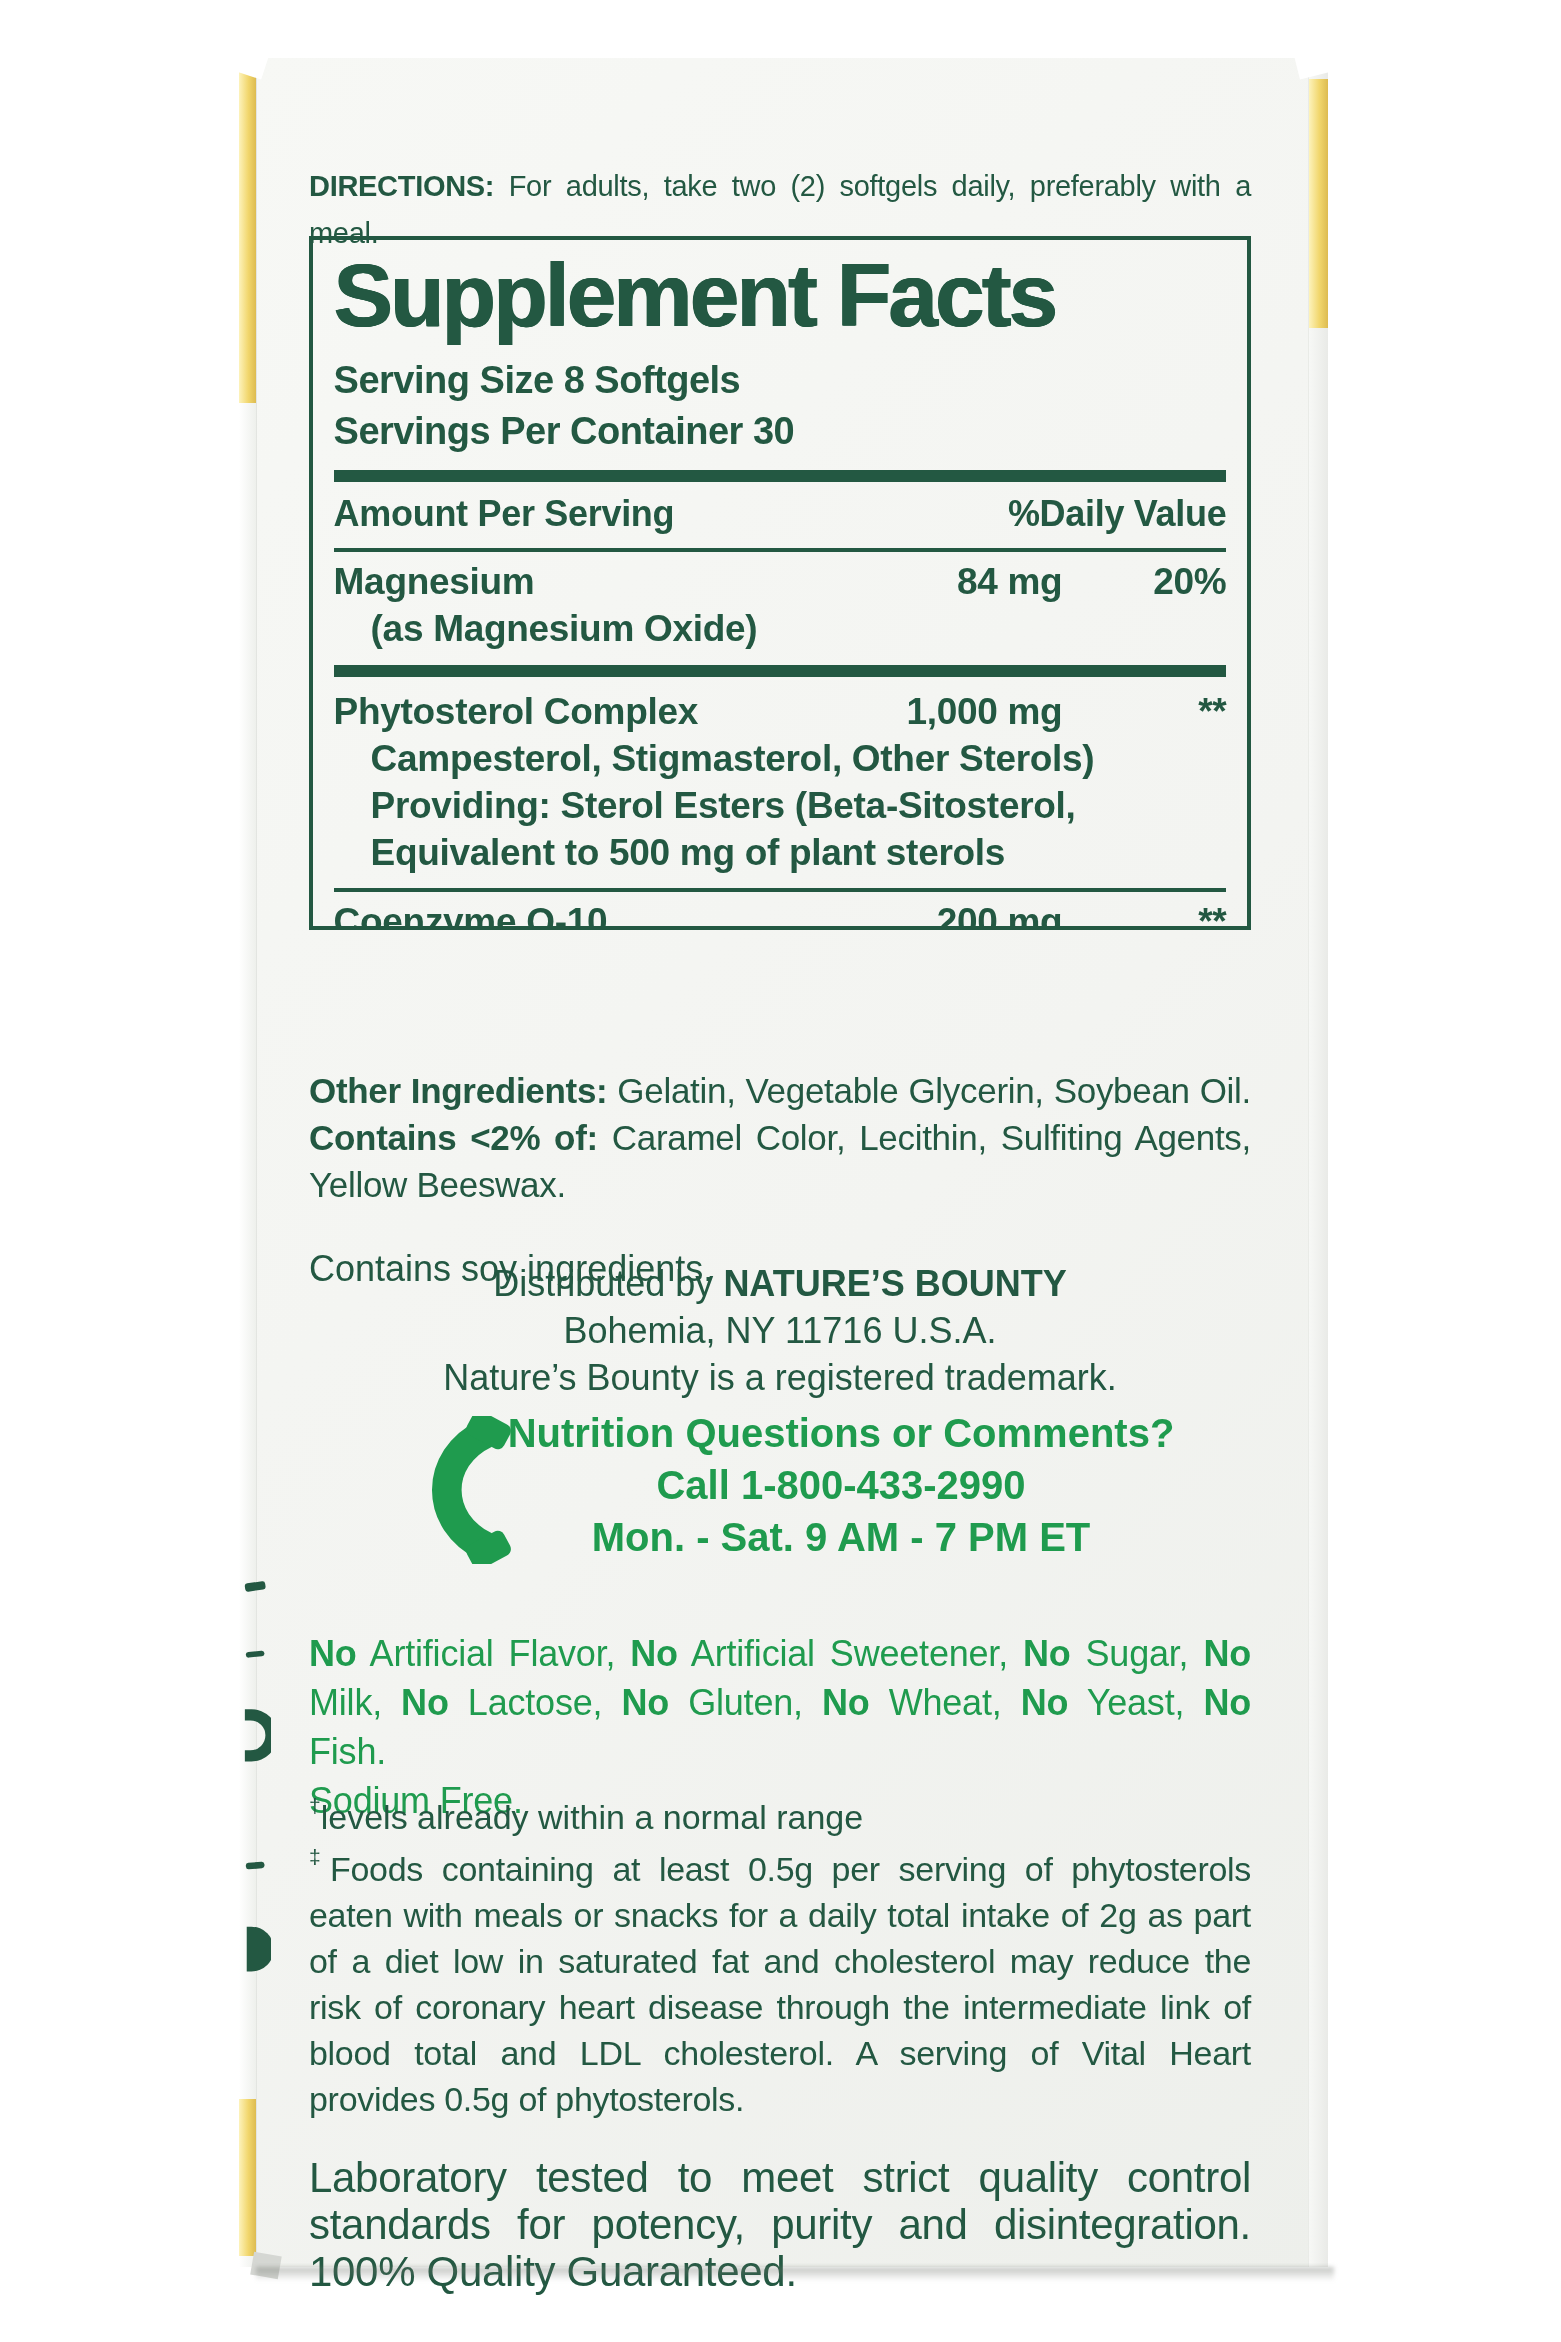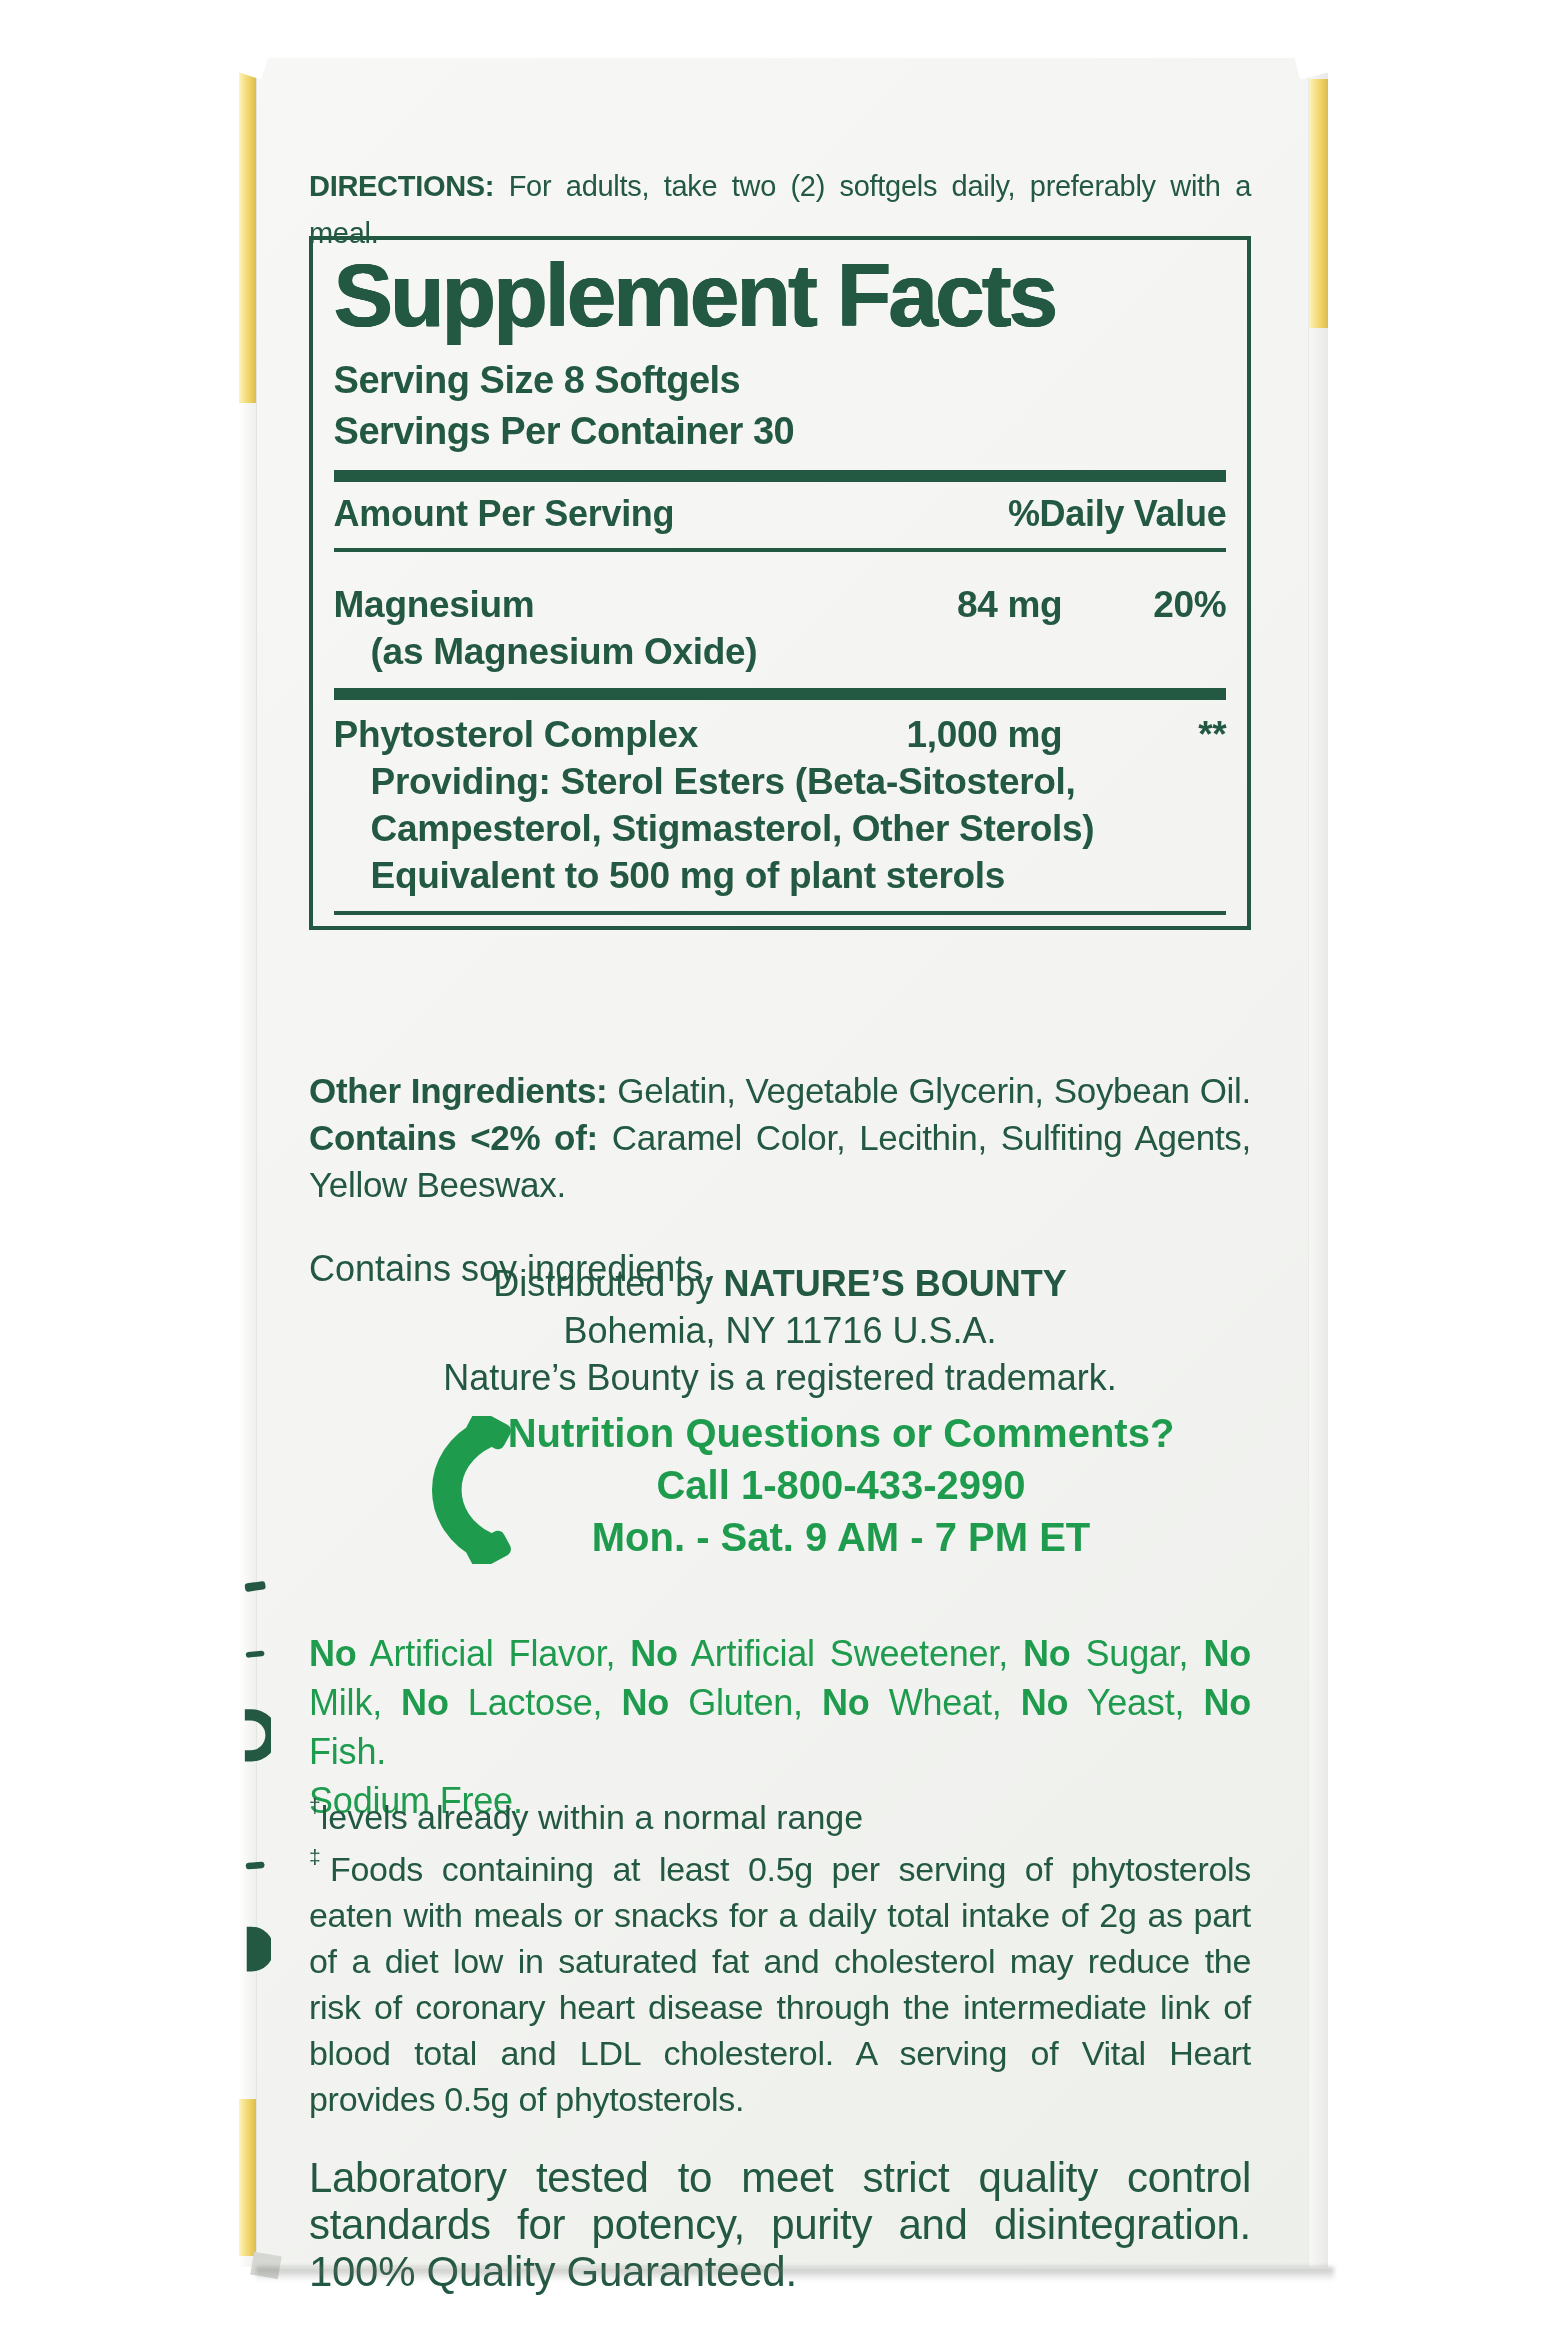--- a/index.html
+++ b/index.html
@@ -38,21 +38,21 @@
   .directions{top:76px;font-size:29px;line-height:47px;letter-spacing:-0.3px;}
   
   .sf-box{top:178px;height:694px;border:4.7px solid #235842;box-sizing:border-box;
     padding:9.4px 20.6px 15px;overflow:hidden;}
   .sf-title{font-size:89px;font-weight:700;letter-spacing:-2.8px;line-height:1.04;margin:0;
     text-shadow:0.6px 0 0 currentColor,-0.6px 0 0 currentColor;}
   .sf-serving{margin-top:13px;font-size:38px;font-weight:700;line-height:51px;letter-spacing:-0.5px;}
   .sf-bar{height:12px;background:#235842;margin:13px 0 9.4px;}
   .sf-rule{height:4.7px;background:#235842;margin-top:11.2px;}
   .sf-header{display:flex;justify-content:space-between;font-size:36px;font-weight:700;line-height:45px;margin-top:3.7px;letter-spacing:-0.3px;gap:44px;}
-  .sf-row{display:grid;grid-template-columns:1fr 220px 164px;font-size:37px;font-weight:700;line-height:47px;padding-top:29px;letter-spacing:-0.3px;}
+  .sf-row{display:grid;grid-template-columns:1fr 220px 164px;font-size:37px;font-weight:700;line-height:47px;padding-top:6px;letter-spacing:-0.3px;}
   .sf-amount{text-align:right;}
   .sf-dv{text-align:right;}
   .sf-sub{font-size:37px;font-weight:700;line-height:47px;padding-left:37px;letter-spacing:-0.3px;}
   
   .other-ing{top:974px;font-size:35px;line-height:47px;letter-spacing:-0.3px;}
   .soy{top:1152px;font-size:36px;line-height:45px;}
   .distributor{top:1202px;text-align:center;font-size:36px;line-height:47px;}
   .contact{top:1349px;color:#1f9b4e;font-weight:700;}
   .contact-text{margin-left:122px;text-align:center;font-size:40px;line-height:52px;}
   .phone{position:absolute;left:94px;top:9.4px;width:111px;height:148px;}
@@ -110,22 +110,22 @@
       </div>
       <div class="sf-sub">(as Magnesium Oxide)</div>
 
       <div class="sf-bar"></div>
 
       <div class="sf-row" style="padding-top:1.9px;">
         <span>Phytosterol Complex</span>
         <span class="sf-amount">1,000 mg</span>
         <span class="sf-dv">**</span>
       </div>
+      <div class="sf-sub">Campesterol, Stigmasterol, Other Sterols)</div>
       <div class="sf-sub">Providing: Sterol Esters (Beta-Sitosterol,</div>
-      <div class="sf-sub">Campesterol, Stigmasterol, Other Sterols)</div>
       <div class="sf-sub">Equivalent to 500 mg of plant sterols</div>
 
       <div class="sf-rule"></div>
 
       <div class="sf-row">
         <span>Coenzyme Q-10</span>
         <span class="sf-amount">200 mg</span>
         <span class="sf-dv">**</span>
       </div>
 

